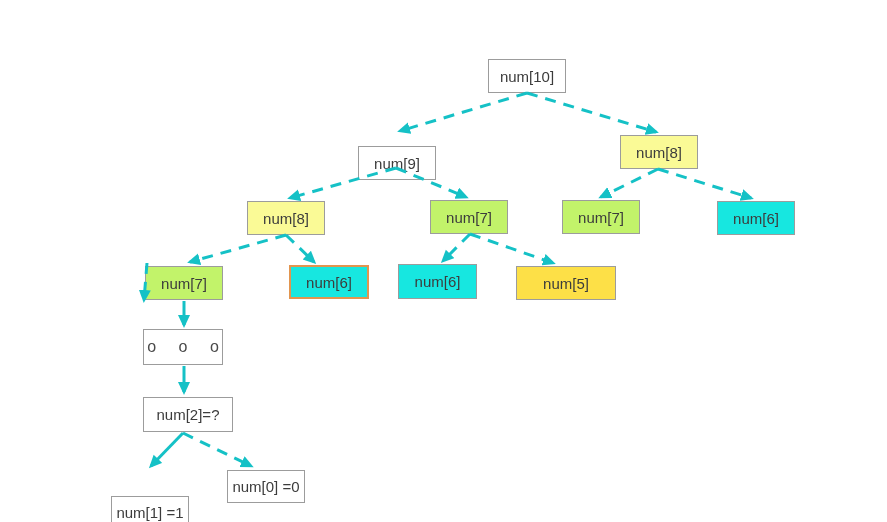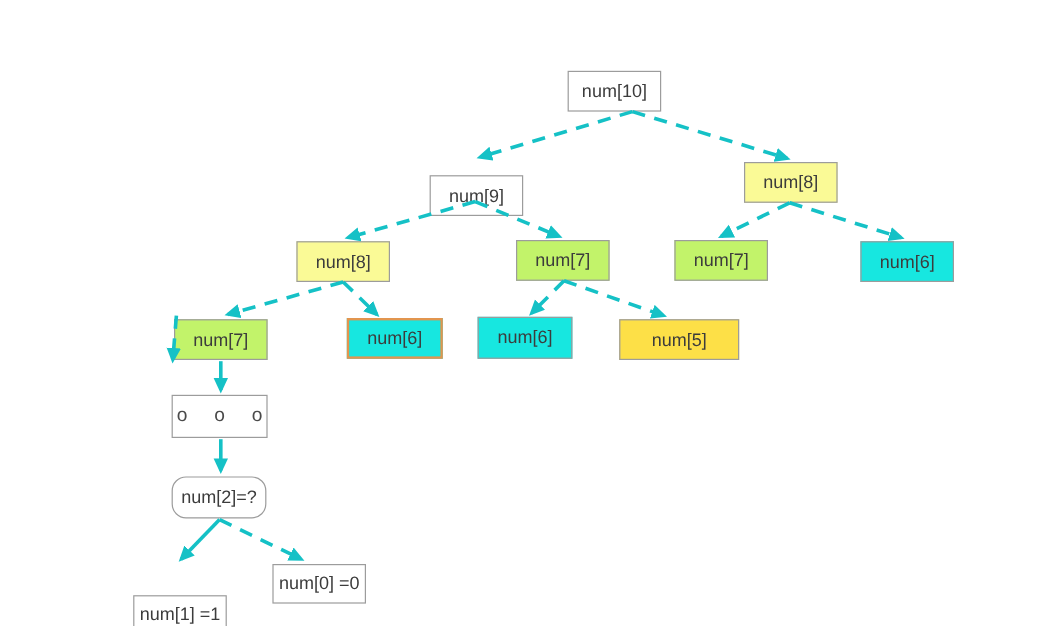--- a/index.html
+++ b/index.html
@@ -34,29 +34,29 @@
         <line x1="470" y1="234" x2="443" y2="261" stroke="#15c1c6" stroke-width="3" stroke-dasharray="11 8" marker-end="url(#arrowhead)"></line>
         <line x1="470" y1="234" x2="553" y2="263" stroke="#15c1c6" stroke-width="3" stroke-dasharray="11 8" marker-end="url(#arrowhead)"></line>
         <line x1="147" y1="263" x2="144" y2="300" stroke="#15c1c6" stroke-width="3" stroke-dasharray="11 8" marker-end="url(#arrowhead)"></line>
         <line x1="184" y1="301" x2="184" y2="325" stroke="#15c1c6" stroke-width="3" marker-end="url(#arrowhead)"></line>
         <line x1="184" y1="366" x2="184" y2="392" stroke="#15c1c6" stroke-width="3" marker-end="url(#arrowhead)"></line>
         <line x1="183" y1="433" x2="151" y2="466" stroke="#15c1c6" stroke-width="3" marker-end="url(#arrowhead)"></line>
         <line x1="183" y1="433" x2="251" y2="466" stroke="#15c1c6" stroke-width="3" stroke-dasharray="11 8" marker-end="url(#arrowhead)"></line>
       </g>
   </svg>
   <div id="nodes">
-      <div class="node b-gray" style="left: 473px; top: 59px; width: 78px; height: 34px; background: rgb(255, 255, 255);">num[10]</div>
+      <div class="node b-gray" style="left: 488px; top: 59px; width: 78px; height: 34px; background: rgb(255, 255, 255);">num[10]</div>
       <div class="node b-gray" style="left: 358px; top: 134px; width: 78px; height: 34px; background: rgb(255, 255, 255); margin-top: 12px;">num[9]</div>
       <div class="node b-gray" style="left: 620px; top: 135px; width: 78px; height: 34px; background: rgb(250, 250, 150);">num[8]</div>
       <div class="node b-gray" style="left: 247px; top: 201px; width: 78px; height: 34px; background: rgb(250, 250, 150);">num[8]</div>
       <div class="node b-gray" style="left: 430px; top: 200px; width: 78px; height: 34px; background: rgb(194, 243, 106);">num[7]</div>
       <div class="node b-gray" style="left: 562px; top: 200px; width: 78px; height: 34px; background: rgb(194, 243, 106);">num[7]</div>
       <div class="node b-gray" style="left: 717px; top: 201px; width: 78px; height: 34px; background: rgb(23, 231, 224);">num[6]</div>
       <div class="node b-gray" style="left: 145px; top: 266px; width: 78px; height: 34px; background: rgb(194, 243, 106);">num[7]</div>
       <div class="node b-orange" style="left: 289px; top: 265px; width: 80px; height: 34px; background: rgb(23, 231, 224);">num[6]</div>
       <div class="node b-gray" style="left: 398px; top: 264px; width: 79px; height: 35px; background: rgb(23, 231, 224);">num[6]</div>
       <div class="node b-gray" style="left: 516px; top: 266px; width: 100px; height: 34px; background: #fde047;">num[5]</div>
       <div class="node b-gray dots-box" style="left: 143px; top: 329px; width: 80px; height: 36px; background: rgb(255, 255, 255);">o o o</div>
-      <div class="node b-gray" style="left: 143px; top: 397px; width: 79px; height: 35px; background: rgb(255, 255, 255); border-radius: 12px;">num[2]=?</div>
+      <div class="node b-gray" style="left: 143px; top: 397px; width: 90px; height: 35px; background: rgb(255, 255, 255);">num[2]=?</div>
       <div class="node b-gray" style="left: 111px; top: 496px; width: 78px; height: 32px; background: rgb(255, 255, 255);">num[1] =1</div>
       <div class="node b-gray" style="left: 217px; top: 470px; width: 78px; height: 33px; background: rgb(255, 255, 255); margin-left: 10px;">num[0] =0</div>
     </div>
 </div>
 
 </body></html>

